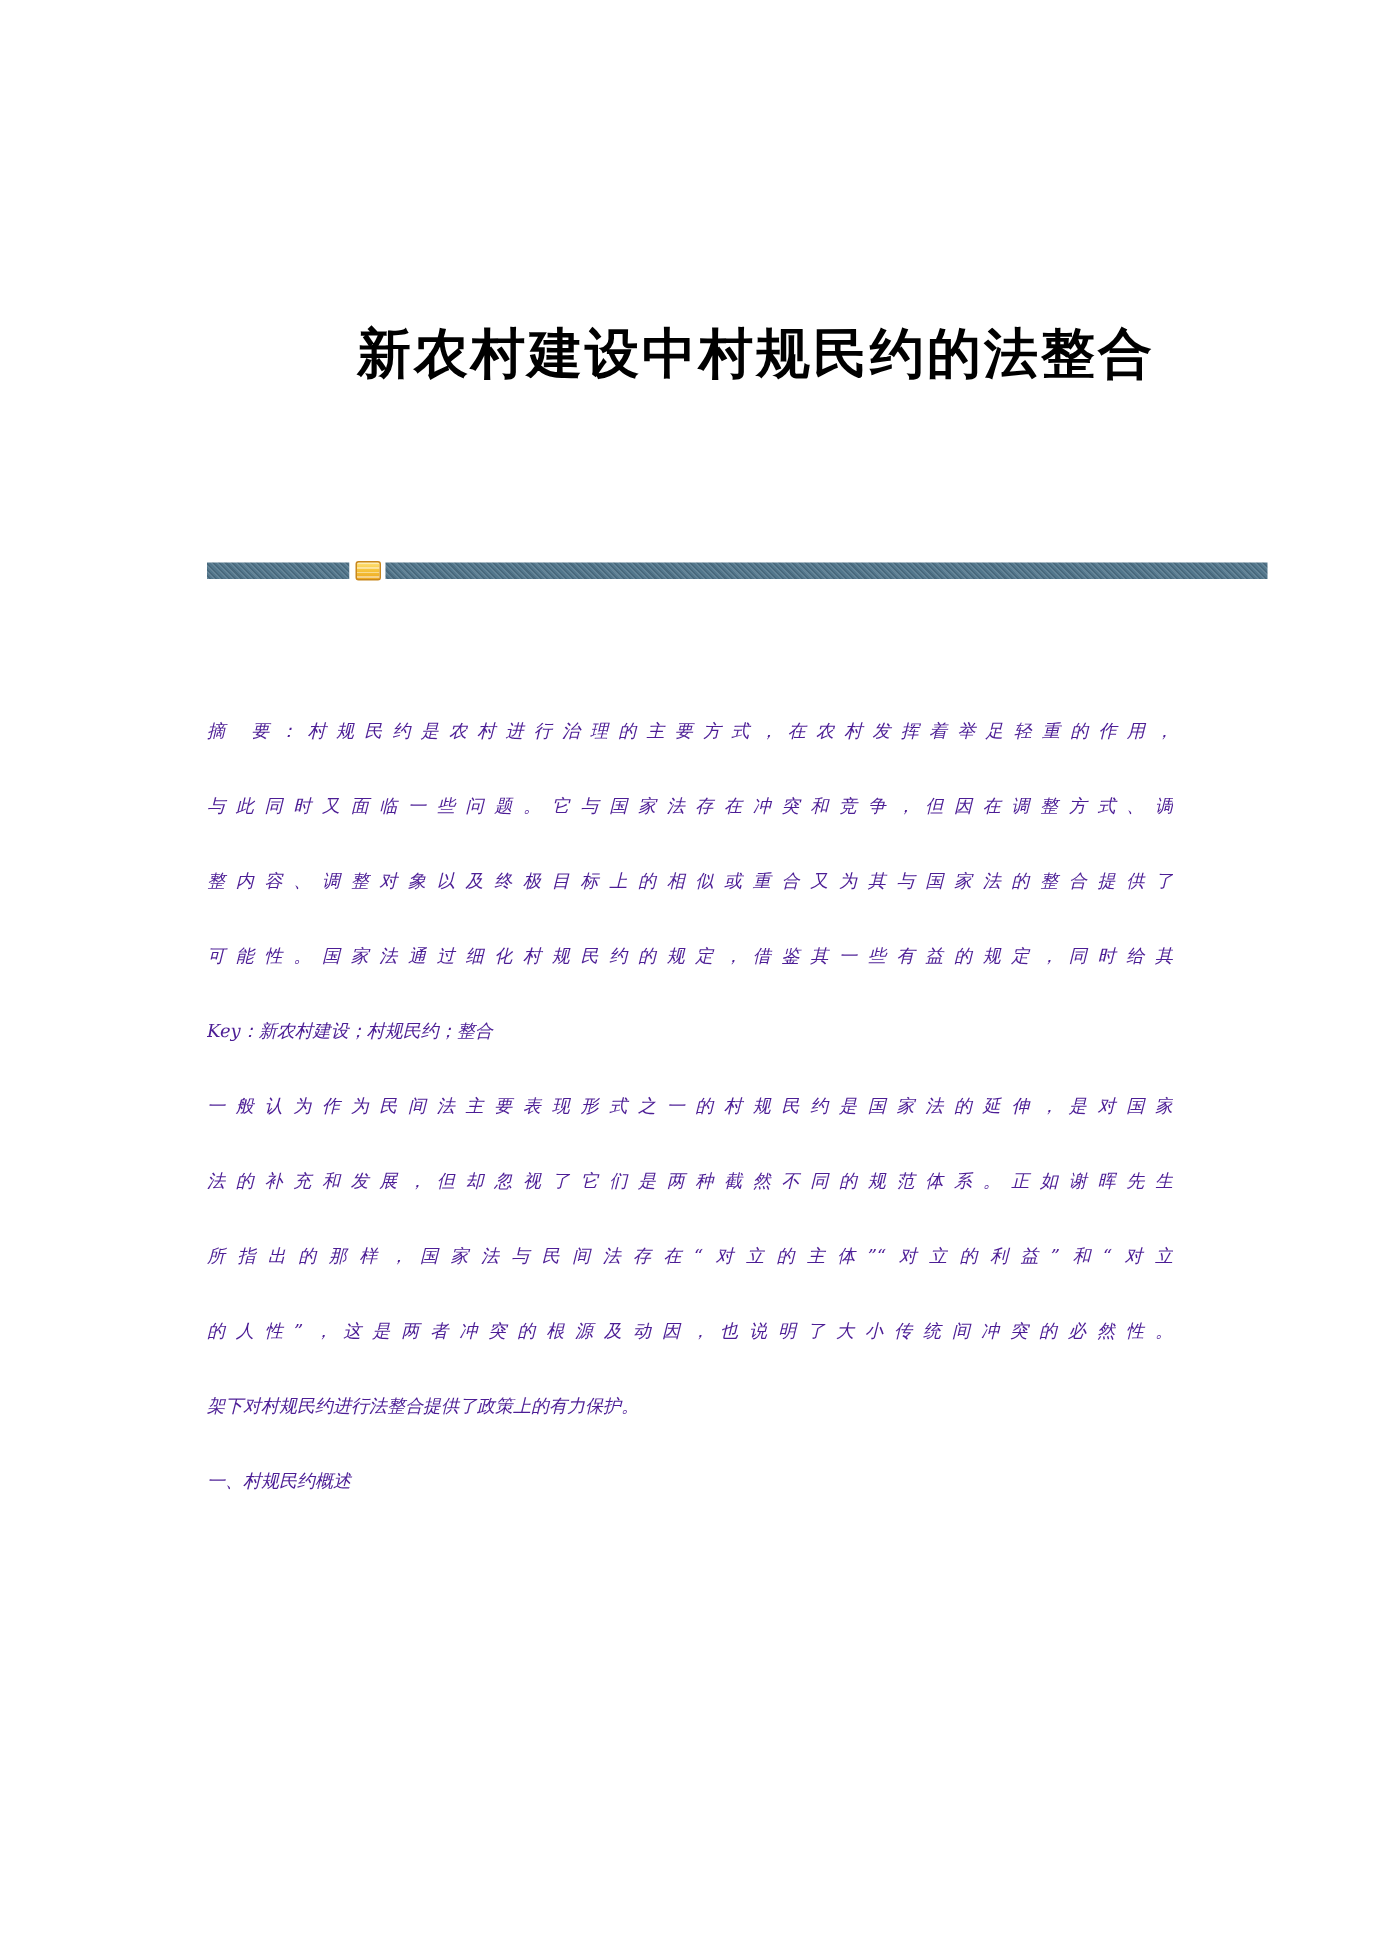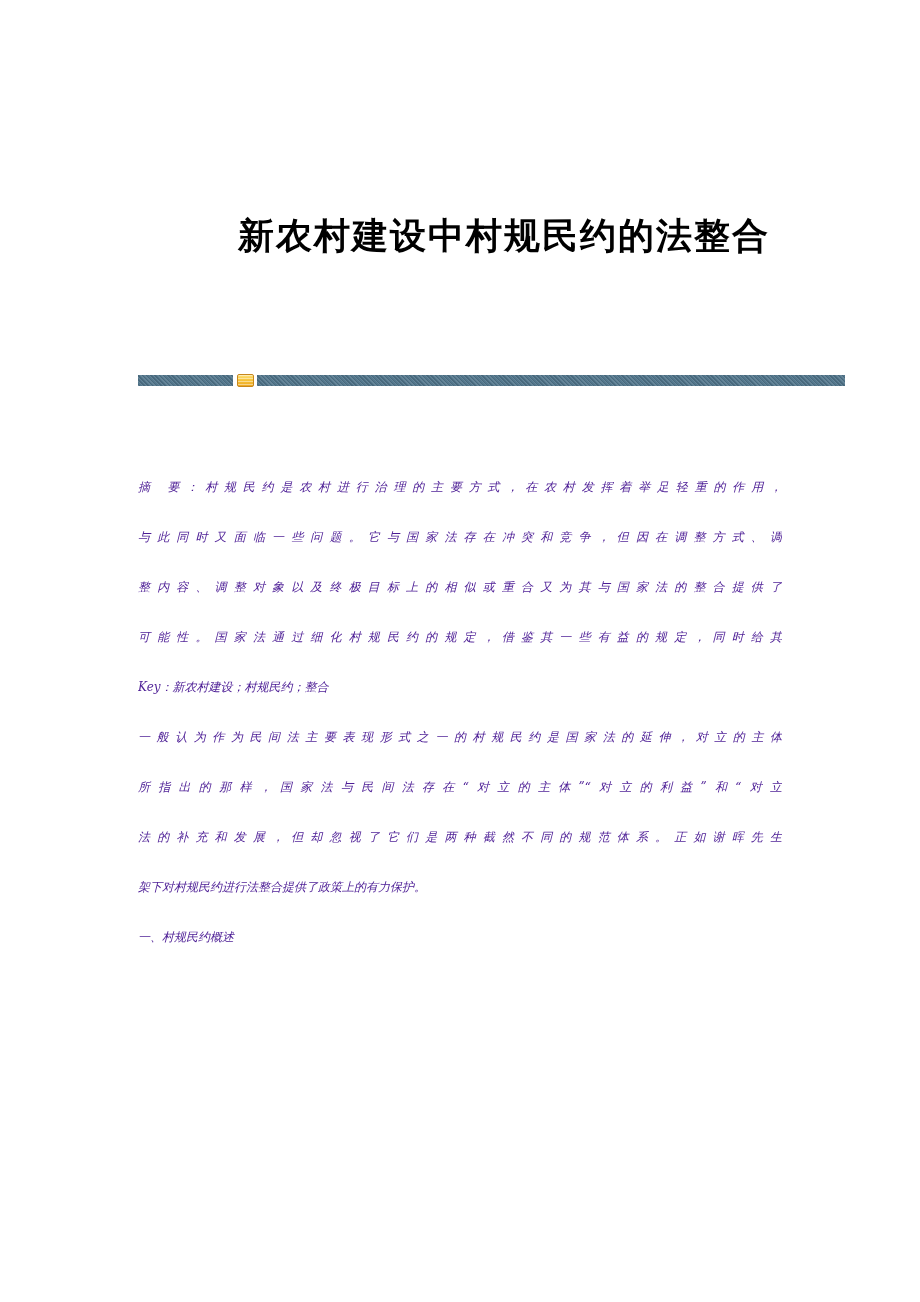--- a/index.html
+++ b/index.html
@@ -100,18 +100,19 @@
   </div>
   <div class="bar-seg bar-right"></div>
 </div>
 
 <div class="doc-body">
     <div class="text-line just">摘 要：村规民约是农村进行治理的主要方式，在农村发挥着举足轻重的作用，</div>
     <div class="text-line just">与此同时又面临一些问题。它与国家法存在冲突和竞争，但因在调整方式、调</div>
     <div class="text-line just">整内容、调整对象以及终极目标上的相似或重合又为其与国家法的整合提供了</div>
     <div class="text-line just">可能性。国家法通过细化村规民约的规定，借鉴其一些有益的规定，同时给其</div>
     <div class="text-line">Key：新农村建设；村规民约；整合</div>
-    <div class="text-line just">一般认为作为民间法主要表现形式之一的村规民约是国家法的延伸，对立的主体</div>
+    <div class="text-line just">一般认为作为民间法主要表现形式之一的村规民约是国家法的延伸，是对国家</div>
+    <div class="text-line just">法的补充和发展，但却忽视了它们是两种截然不同的规范体系。正如谢晖先生</div>
     <div class="text-line just">所指出的那样，国家法与民间法存在“对立的主体”“对立的利益”和“对立</div>
-    <div class="text-line just">法的补充和发展，但却忽视了它们是两种截然不同的规范体系。正如谢晖先生</div>
+    <div class="text-line just">的人性”，这是两者冲突的根源及动因，也说明了大小传统间冲突的必然性。</div>
     <div class="text-line">架下对村规民约进行法整合提供了政策上的有力保护。</div>
     <div class="text-line">一、村规民约概述</div>
   </div>
 
 </body></html>

